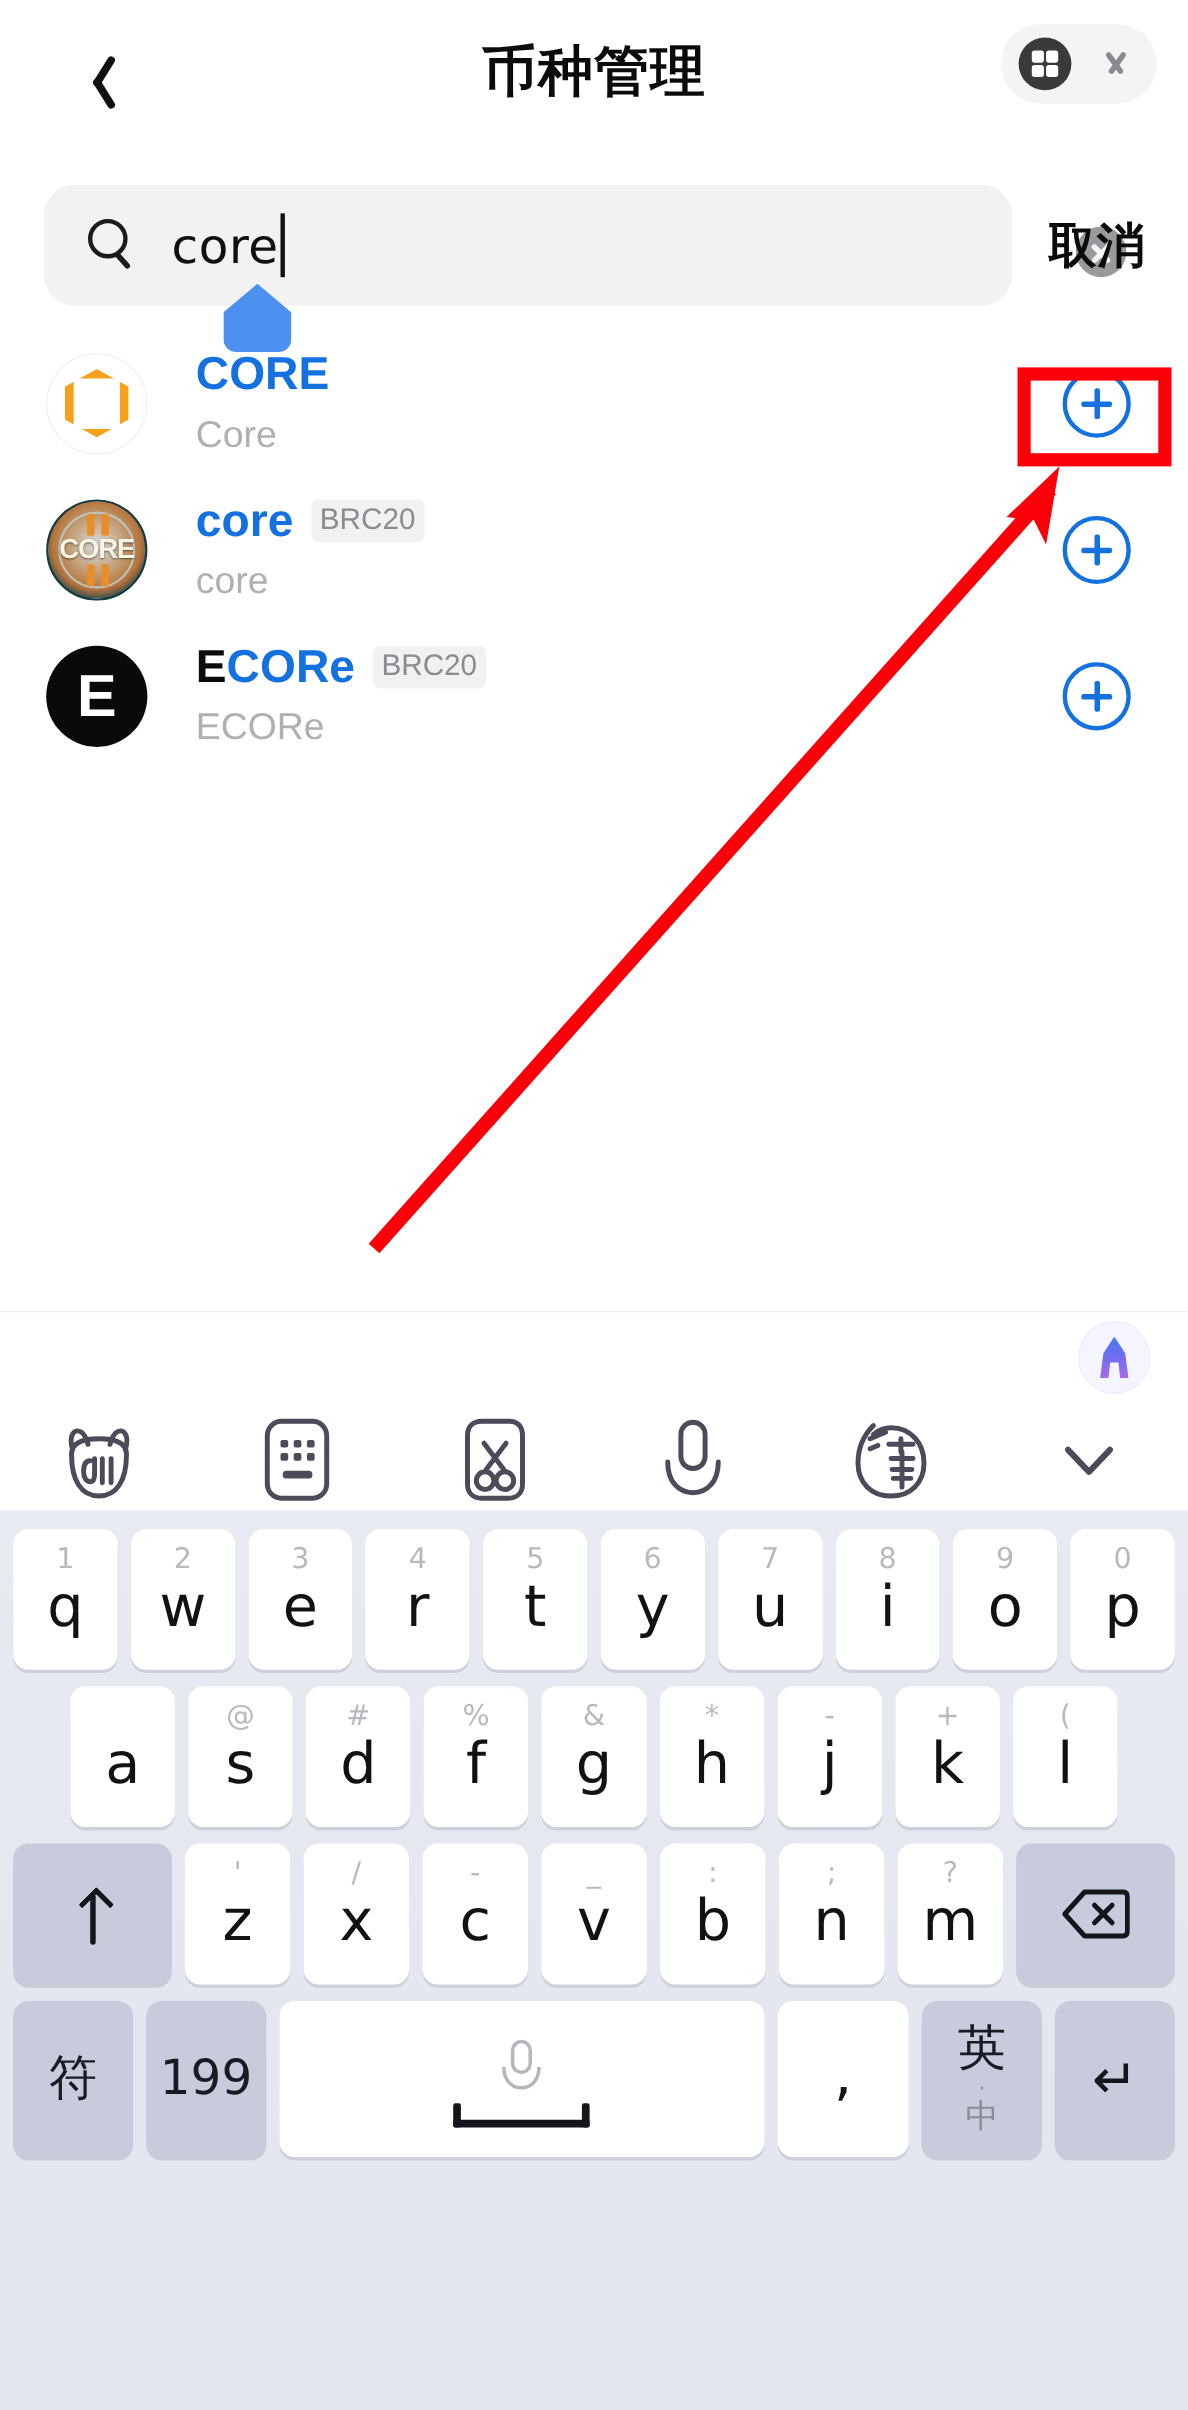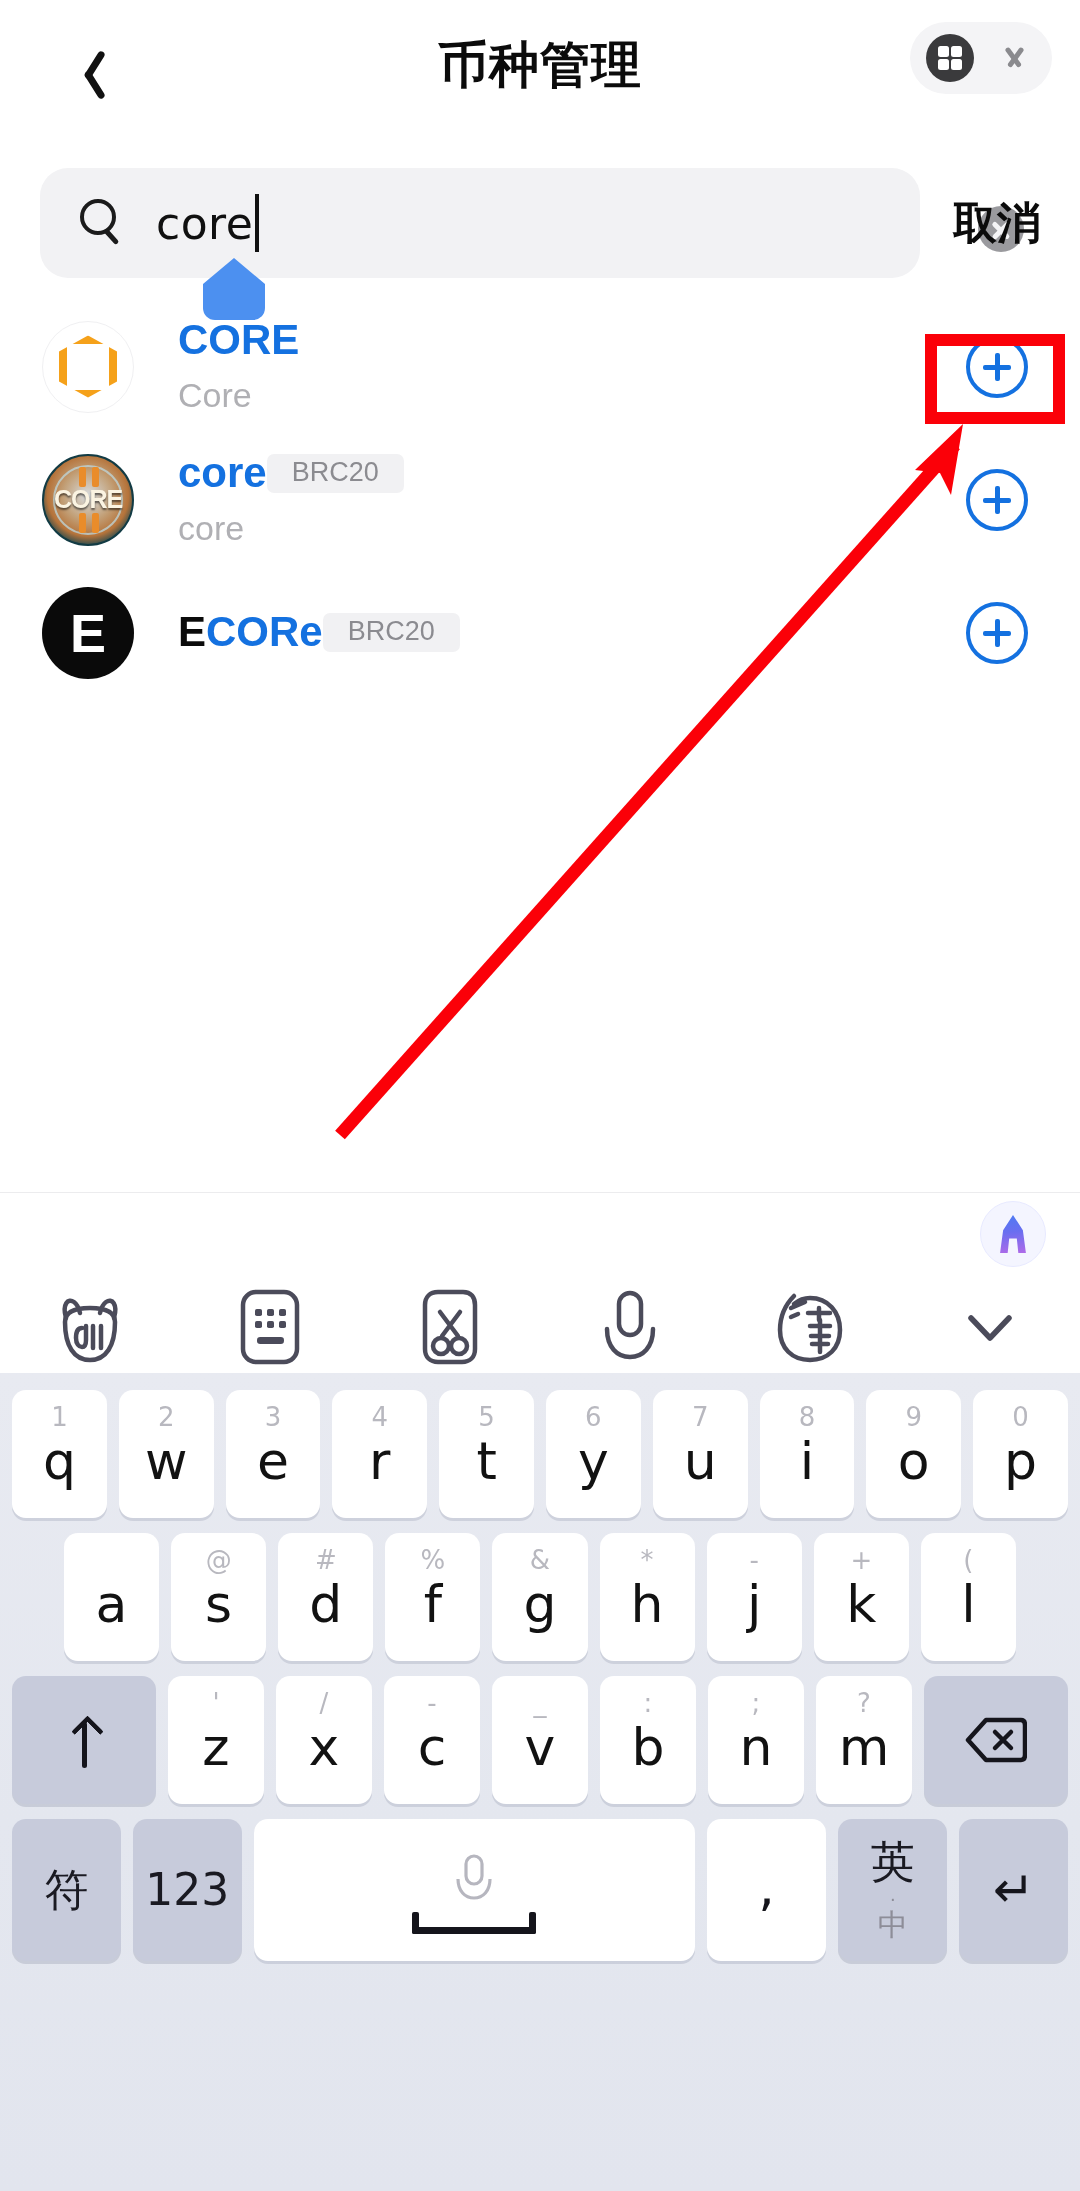--- a/index.html
+++ b/index.html
@@ -161,22 +161,22 @@
     font-family:"Liberation Sans",sans-serif;
   }
 
   .row-main { margin-left:44px; flex:1; }
   .row-title {
     font-size:42px; font-weight:600; color:#0b0b0b; line-height:1.05;
     display:flex; align-items:center; font-family:"Liberation Sans",sans-serif;
   }
   .hl { color:#1471e0; }
   .badge {
-    background:#f1f1f3; color:#8b8b90;
-    font-size:27px; font-weight:500; border-radius:7px; padding:5px 25px 7px;
+    margin-left:16px; background:#f1f1f3; color:#8b8b90;
+    font-size:27px; font-weight:500; border-radius:7px; padding:5px 8px 7px;
     line-height:1;
   }
   .row-sub {
     margin-top:14px; font-size:34px; color:#b0b0b4; font-weight:400;
     font-family:"Liberation Sans",sans-serif;
   }
   .add-btn {
     margin-right:52px; width:62px; height:62px; flex:none; position:relative;
     border:4px solid #1471e0; border-radius:50%; cursor:pointer;
   }
@@ -370,20 +370,21 @@
     <div class="row">
       <div class="avatar">
         <div class="letter-avatar">E</div>
       </div>
       <div class="row-main">
         <div class="row-title">
           <span>E</span>
           <span class="hl">CORe</span>
           <span class="badge">BRC20</span>
         </div>
+        <div class="row-sub">ECORe</div>
       </div>
       <div class="add-btn"></div>
     </div>
 
   </div>
 
   <div class="kb-divider"></div>
   <div class="kb-toolbar">
     <div class="ai-badge">
       <span class="glyph"></span>
@@ -573,21 +574,21 @@
           </svg>
         </span>
       </div>
     </div>
 
     <div class="krow r4">
       <div class="key fn">
           <span class="main">符</span>
         </div>
       <div class="key fn">
-          <span class="main">123</span>
+          <span class="main">199</span>
         </div>
       <div class="key space">
         <span class="space-inner">
           <svg width="44" height="50" viewBox="0 0 44 50">
             <rect style="stroke:#b6b6bf;fill:none;stroke-width:3.2" x="14" y="4" width="16" height="28" rx="8"></rect>
             <path style="stroke:#b6b6bf;fill:none;stroke-width:3.2" d="M6 27 C6 39 13 46 22 46 C31 46 38 39 38 27"></path>
           </svg>
           <span class="space-bar-wrap">
               <i></i>
             </span>

